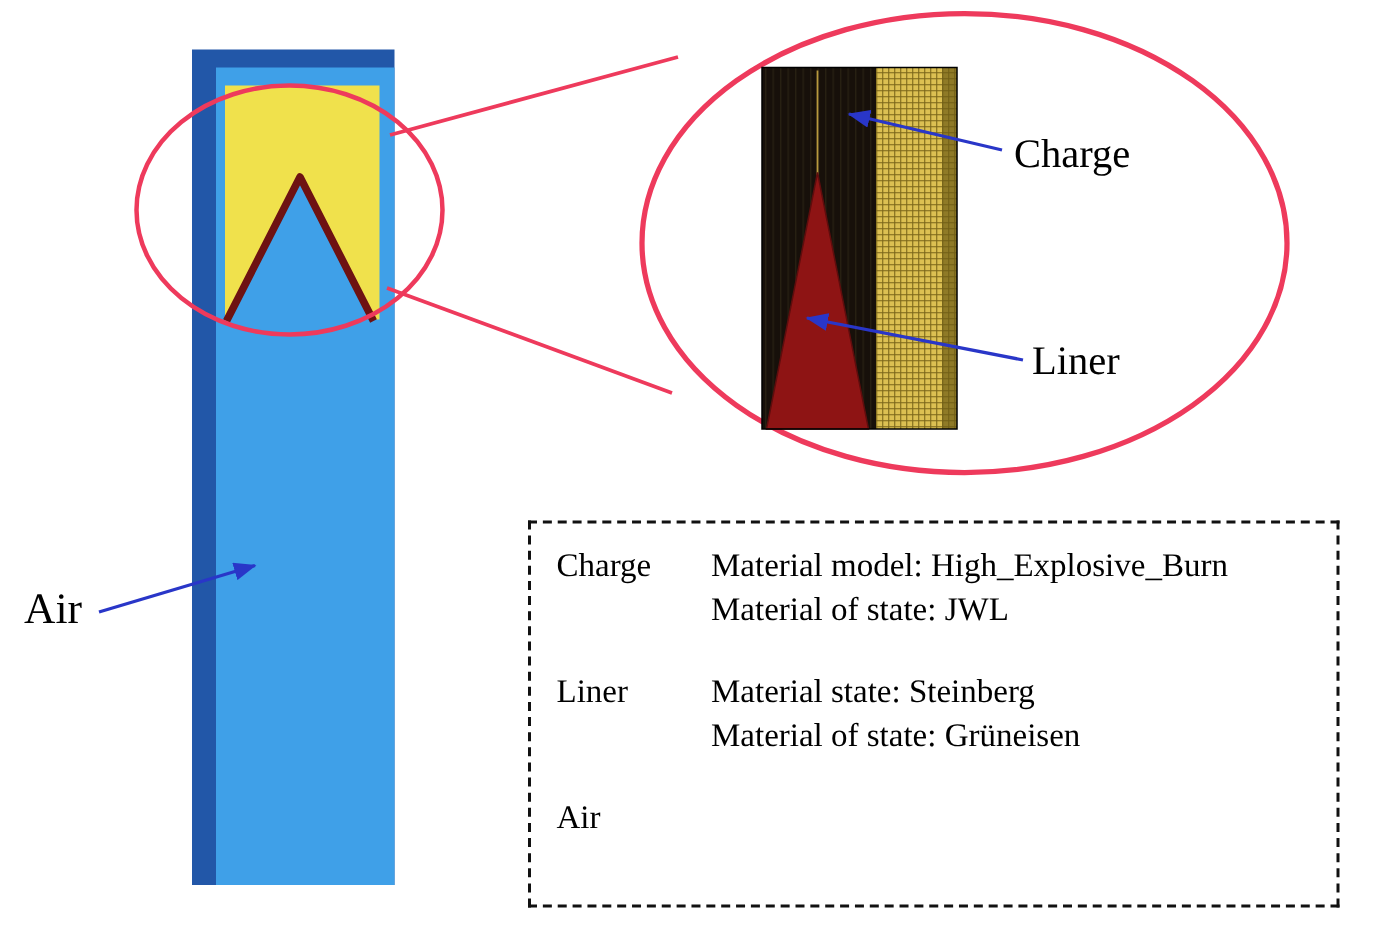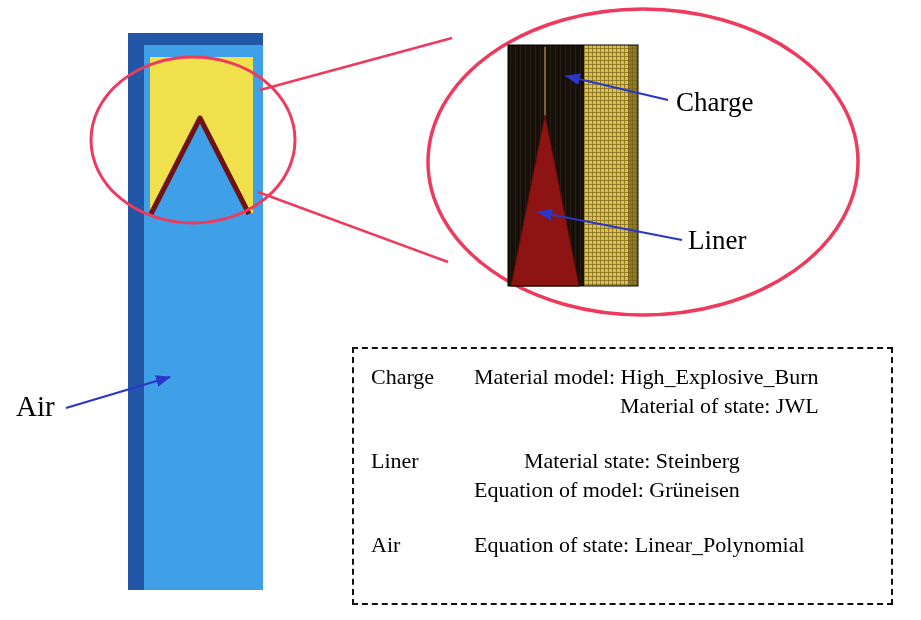--- a/index.html
+++ b/index.html
@@ -11,21 +11,21 @@
   .fig-label{position:absolute;color:#000;white-space:nowrap;}
   .air-label{left:16px;top:390px;font-size:29px;}
   .charge-label{left:676px;top:87px;font-size:27px;}
   .liner-label{left:688px;top:225px;font-size:27px;}
   .legend{
     position:absolute;left:352px;top:347px;width:541px;height:258px;
     border:2.5px dashed #111;box-sizing:border-box;padding:13px 0 0 17px;
   }
   .legend-row{display:flex;margin-bottom:26px;}
   .legend-name{width:103px;font-size:22px;line-height:29px;flex:0 0 auto;}
-  .legend-details{font-size:22px;line-height:29px;text-align:right;}
+  .legend-details{font-size:22px;line-height:29px;}
 </style>
 </head>
 <body>
 
 <div class="canvas">
 
   <svg width="921" height="620" viewBox="0 0 921 620">
     <defs>
       <pattern id="meshY" width="4" height="4" patternUnits="userSpaceOnUse">
         <rect width="4" height="4" fill="#dcc052"></rect>
@@ -74,24 +74,23 @@
       <div class="legend-name">Charge</div>
       <div class="legend-details">
         <div>Material model: High_Explosive_Burn</div>
         <div>Material of state: JWL</div>
       </div>
     </div>
     <div class="legend-row">
       <div class="legend-name">Liner</div>
       <div class="legend-details">
         <div>Material state: Steinberg</div>
-        <div>Equation of model: Grüneisen</div>
+        <div>Material of state: Grüneisen</div>
       </div>
     </div>
     <div class="legend-row">
       <div class="legend-name">Air</div>
       <div class="legend-details">
-        <div>Equation of state: Linear_Polynomial</div>
       </div>
     </div>
   </div>
 
 </div>
 
 </body></html>

